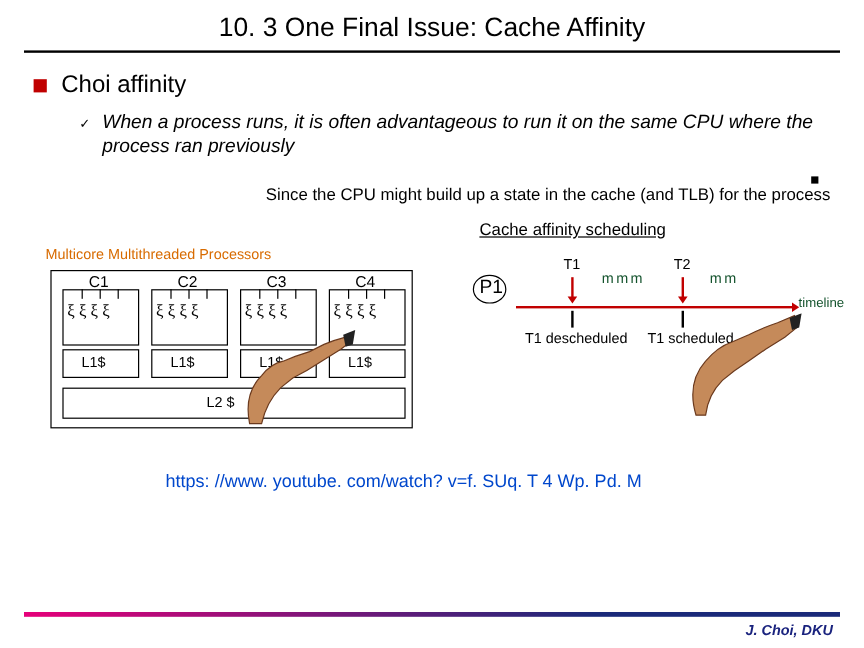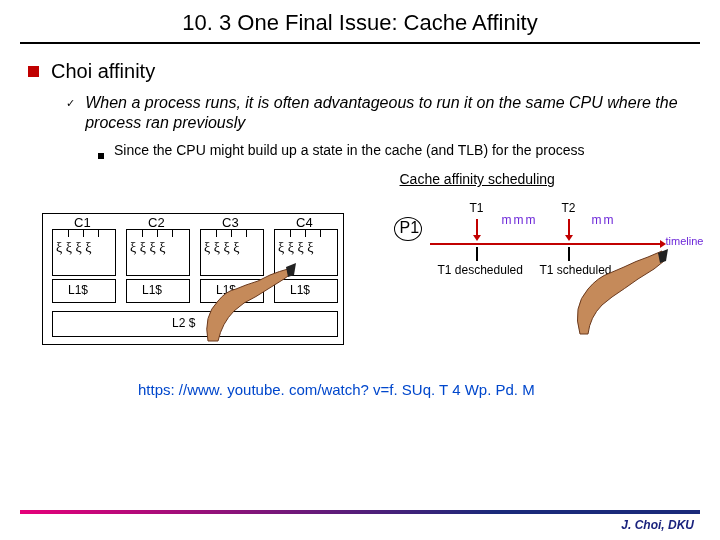--- a/index.html
+++ b/index.html
@@ -60,20 +60,21 @@
     font-size: 16px;
     color: #000;
     line-height: 1.25;
     font-style: italic;
   }
   .bullet-l3 {
     display: flex;
     align-items: flex-end;
     margin-left: 70px;
     margin-bottom: 10px;
+    flex-direction: column;
   }
   .bullet-l3 .marker {
     width: 6px;
     height: 6px;
     background: #000;
     margin-top: 6px;
     margin-right: 10px;
     flex-shrink: 0;
   }
   .bullet-l3 .text {
@@ -92,21 +93,21 @@
   }
   .diagram.left { width: 340px; height: 190px; }
   .diagram.right { width: 300px; height: 190px; }
   .hw {
     font-family: "Comic Sans MS", cursive, sans-serif;
     font-size: 13px;
     color: #000;
     white-space: nowrap;
     position: absolute;
   }
-  .hw.red { color: #6d28d9; }
+  .hw.red { color: #14532d; }
   .hw.orange { color: #d86b00; }
   .hw.underline { text-decoration: underline; }
   .box {
     position: absolute;
     border: 1.5px solid #000;
     background: #fff;
   }
   .vtick {
     position: absolute;
     width: 1px;
@@ -200,20 +201,21 @@
   </div>
 
   <div class="bullet-l3">
     <div class="marker"></div>
     <div class="text">Since the CPU might build up a state in the cache (and TLB) for the process</div>
   </div>
 
   <div class="diagrams">
 
     <div class="diagram left">
+      <div class="hw orange" style="top:22px;left:0;font-size:12px">Multicore Multithreaded Processors</div>
 
       <div class="box" style="top:42px;left:4px;width:300px;height:130px"></div>
 
       <div class="box" style="top:58px;left:14px;width:62px;height:45px"></div>
       <div class="box" style="top:58px;left:88px;width:62px;height:45px"></div>
       <div class="box" style="top:58px;left:162px;width:62px;height:45px"></div>
       <div class="box" style="top:58px;left:236px;width:62px;height:45px"></div>
 
       <div class="hw" style="top:44px;left:36px">C1</div>
       <div class="hw" style="top:44px;left:110px">C2</div>

